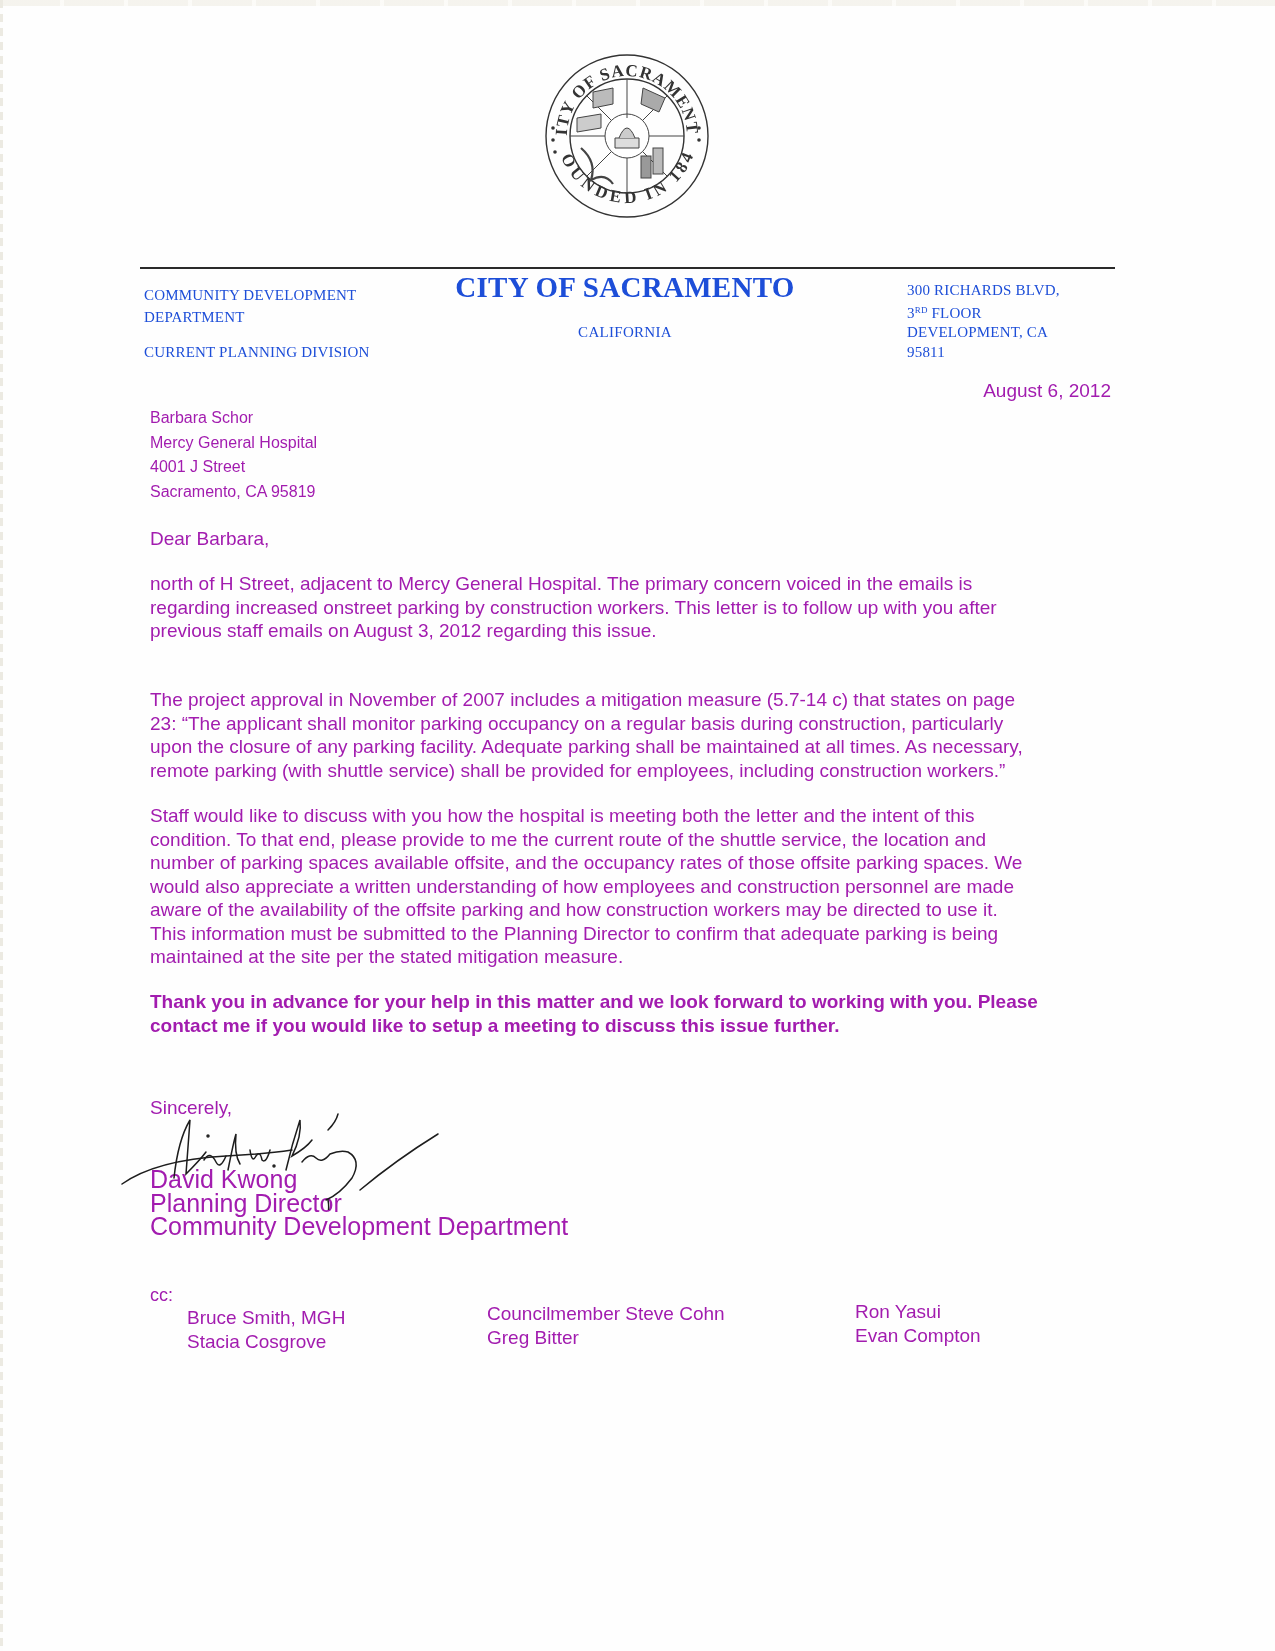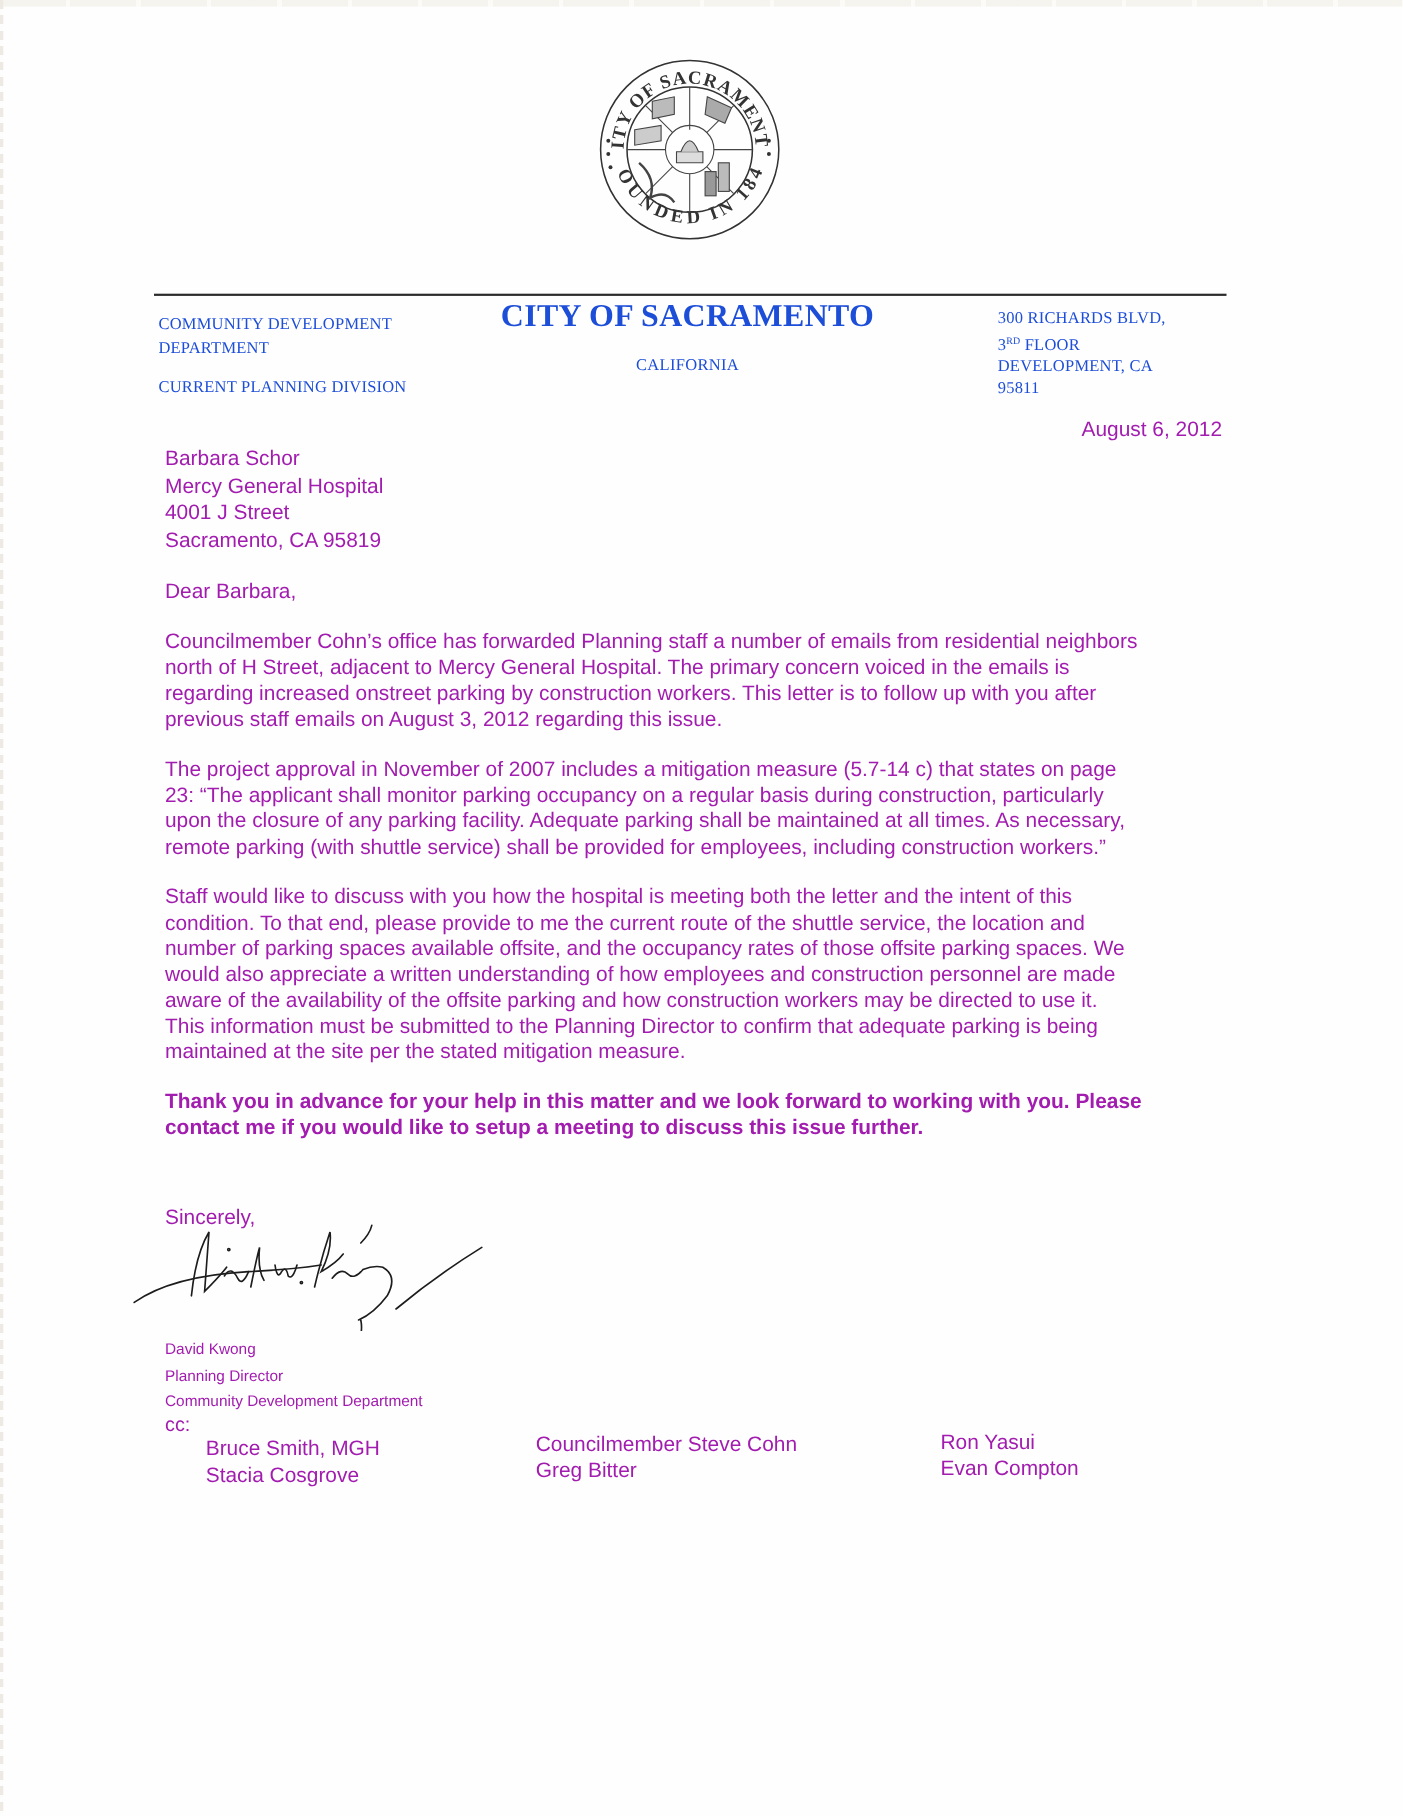--- a/index.html
+++ b/index.html
@@ -17,28 +17,28 @@
   .sans { font-family: "Liberation Sans", "DejaVu Sans", sans-serif; color: #a21caf; }
 
   .dept { position: absolute; left: 144px; top: 284px; font-size: 15px; line-height: 22px; letter-spacing: .2px; }
   .division { position: absolute; left: 144px; top: 344px; font-size: 15px; letter-spacing: .2px; }
   .city-title { position: absolute; left: 440px; top: 271px; width: 370px; text-align: center; font-size: 29px; font-weight: bold; letter-spacing: .3px; }
   .state { position: absolute; left: 440px; top: 324px; width: 370px; text-align: center; font-size: 15px; letter-spacing: .3px; }
   .address { position: absolute; left: 907px; top: 281px; font-size: 15px; line-height: 19.5px; letter-spacing: .2px; }
   .address sup { font-size: 9px; vertical-align: 5px; }
 
   .date { position: absolute; right: 164px; top: 380px; font-size: 19px; }
-  .recipient { position: absolute; left: 150px; top: 406px; font-size: 19px; line-height: 24.5px; }
+  .recipient { position: absolute; left: 150px; top: 406px; font-size: 16px; line-height: 24.5px; }
   .salutation { position: absolute; left: 150px; top: 528px; font-size: 19px; }
 
   .para { position: absolute; left: 150px; width: 960px; font-size: 19px; line-height: 23.5px; margin: 0; }
   .para span { display: block; white-space: nowrap; }
 
   .closing { position: absolute; left: 150px; top: 1097px; font-size: 19px; }
-  .sig-name { position: absolute; left: 150px; top: 1168px; font-size: 14px; line-height: 23.5px; margin-top: 47px; }
+  .sig-name { position: absolute; left: 150px; top: 1168px; font-size: 25px; line-height: 23.5px; }
   .signature { position: absolute; left: 116px; top: 1100px; width: 330px; height: 110px; }
 
   .cc-label { position: absolute; left: 150px; top: 1285px; font-size: 18px; }
   .cc-col { position: absolute; top: 1306px; font-size: 19px; line-height: 24px; }
 </style>
 </head>
 <body>
 
 <div class="page">
   <div class="scan-top"></div>
@@ -107,21 +107,20 @@
   <div class="recipient sans">
     <div>Barbara Schor</div>
     <div>Mercy General Hospital</div>
     <div>4001 J Street</div>
     <div>Sacramento, CA 95819</div>
   </div>
 
   <div class="salutation sans">Dear Barbara,</div>
 
   <p class="para sans" style="top:572px;">
-    <span>Councilmember Cohn’s office has forwarded Planning staff a number of emails from residential neighbors</span>
     <span>north of H Street, adjacent to Mercy General Hospital.  The primary concern voiced in the emails is</span>
     <span>regarding increased onstreet parking by construction workers. This letter is to follow up with you after</span>
     <span>previous staff emails on August 3, 2012 regarding this issue.</span>
   </p>
 
   <p class="para sans" style="top:688px;">
     <span>The project approval in November of 2007 includes a mitigation measure (5.7-14 c) that states on page</span>
     <span>23: “The applicant shall monitor parking occupancy on a regular basis during construction, particularly</span>
     <span>upon the closure of any parking facility. Adequate parking shall be maintained at all times. As necessary,</span>
     <span>remote parking (with shuttle service) shall be provided for employees, including construction workers.”</span>

